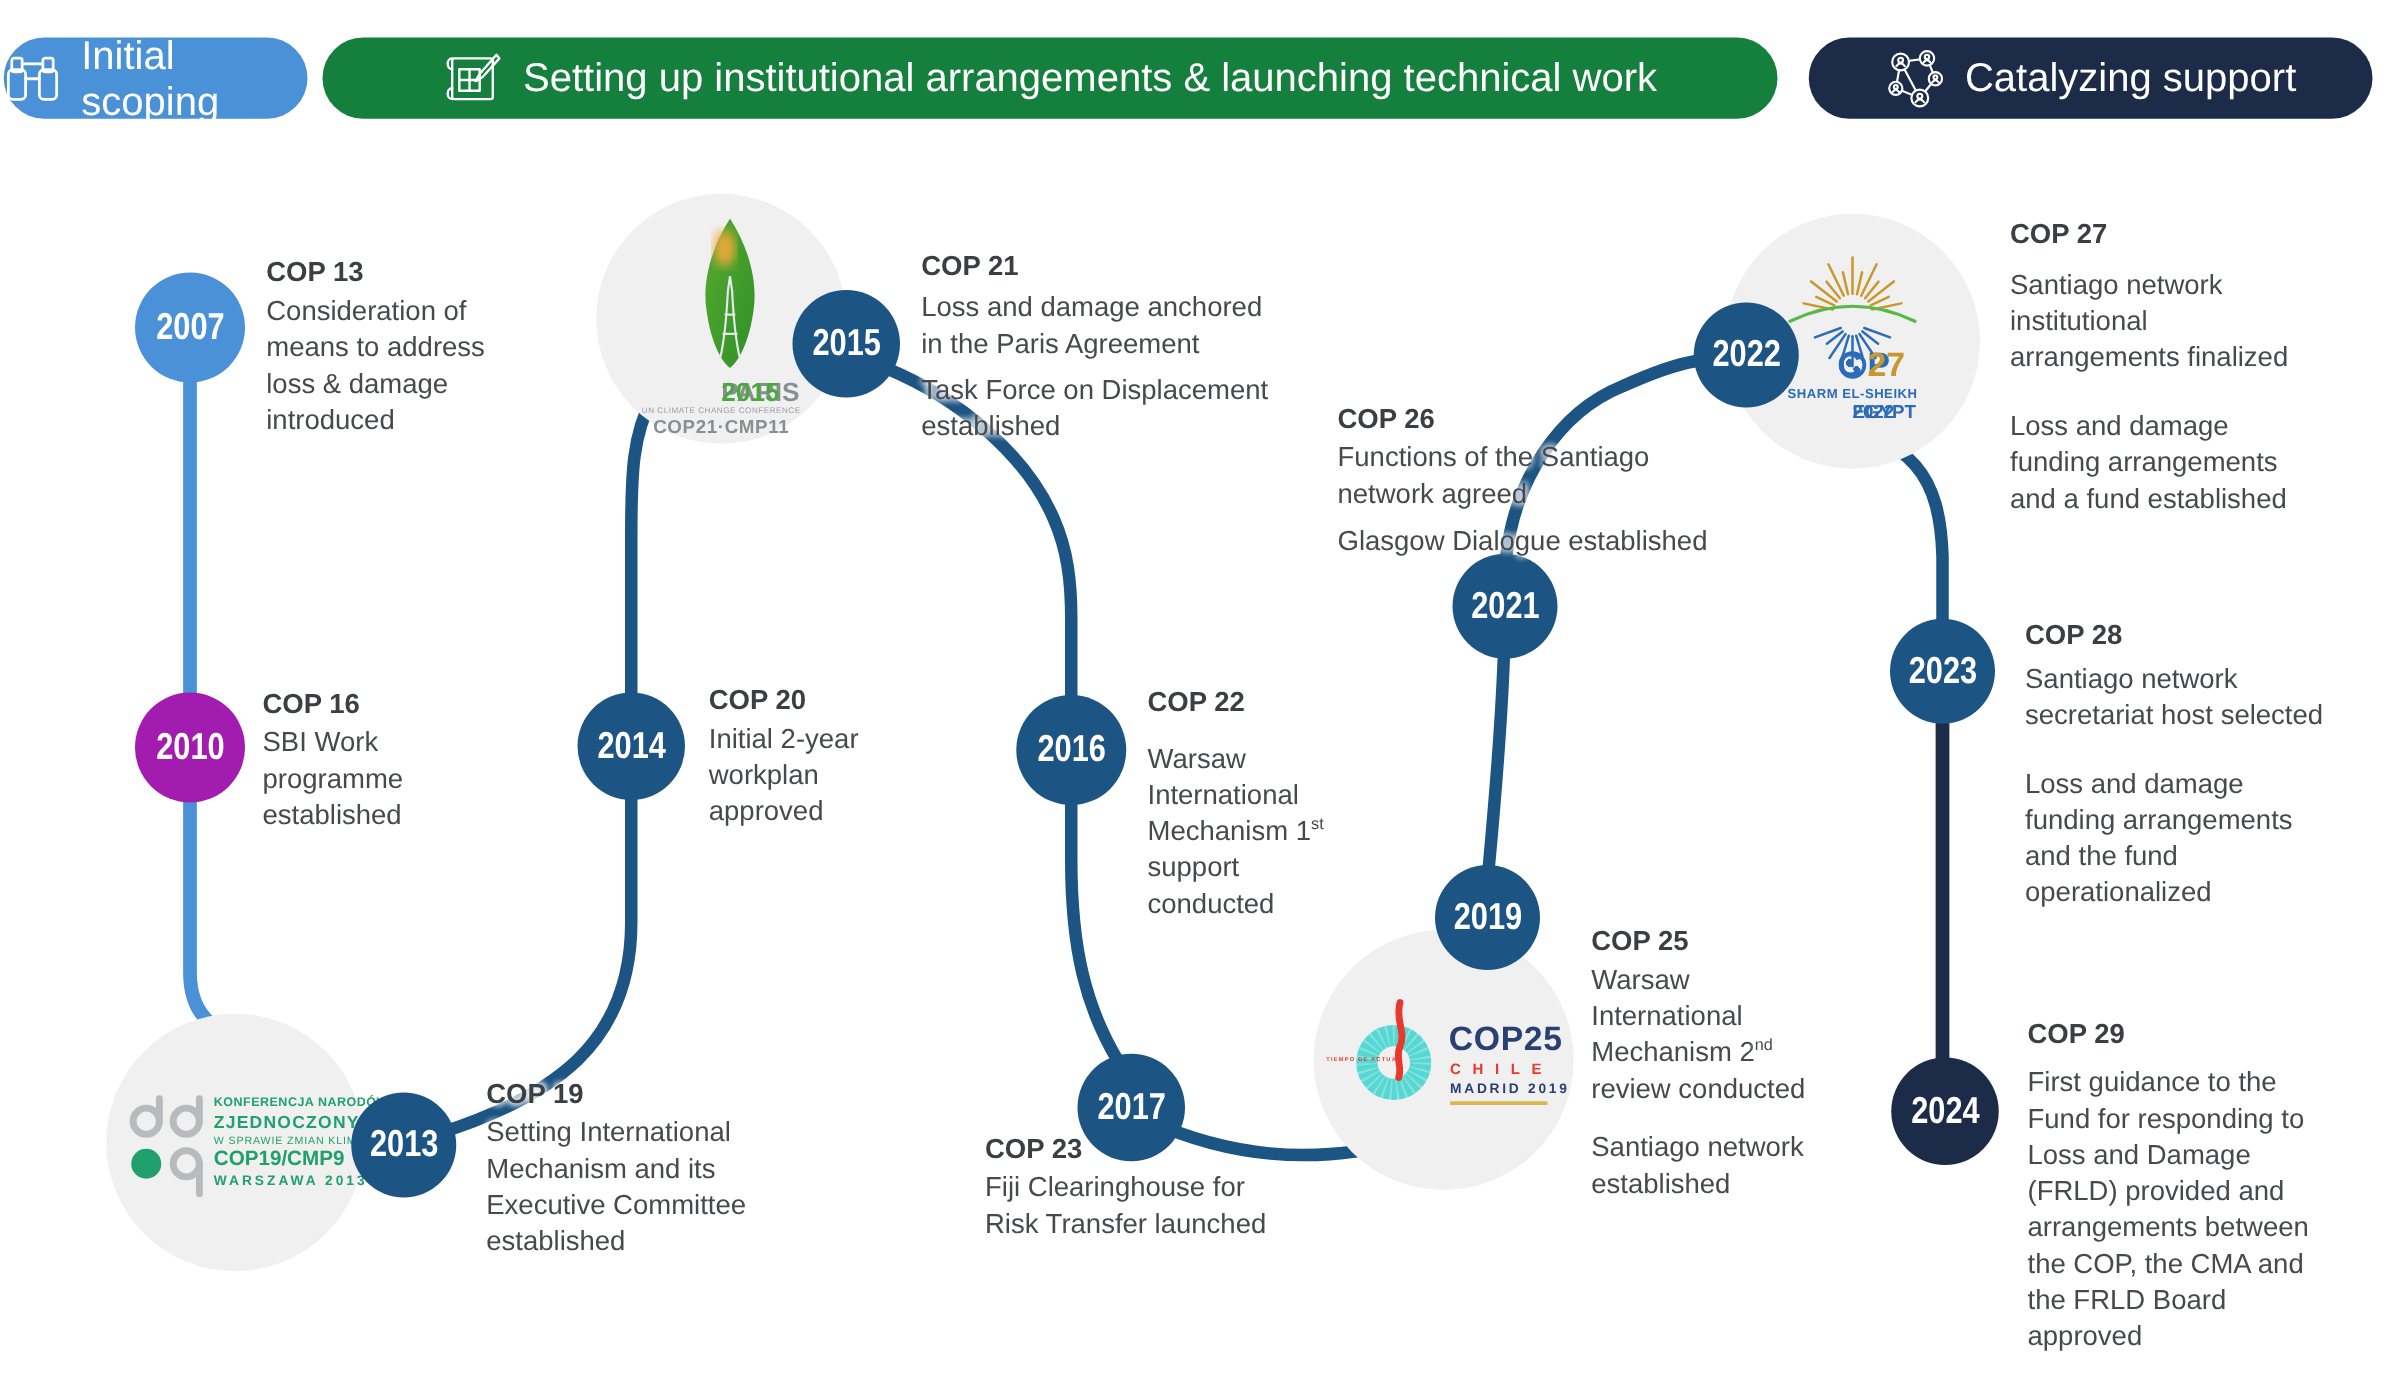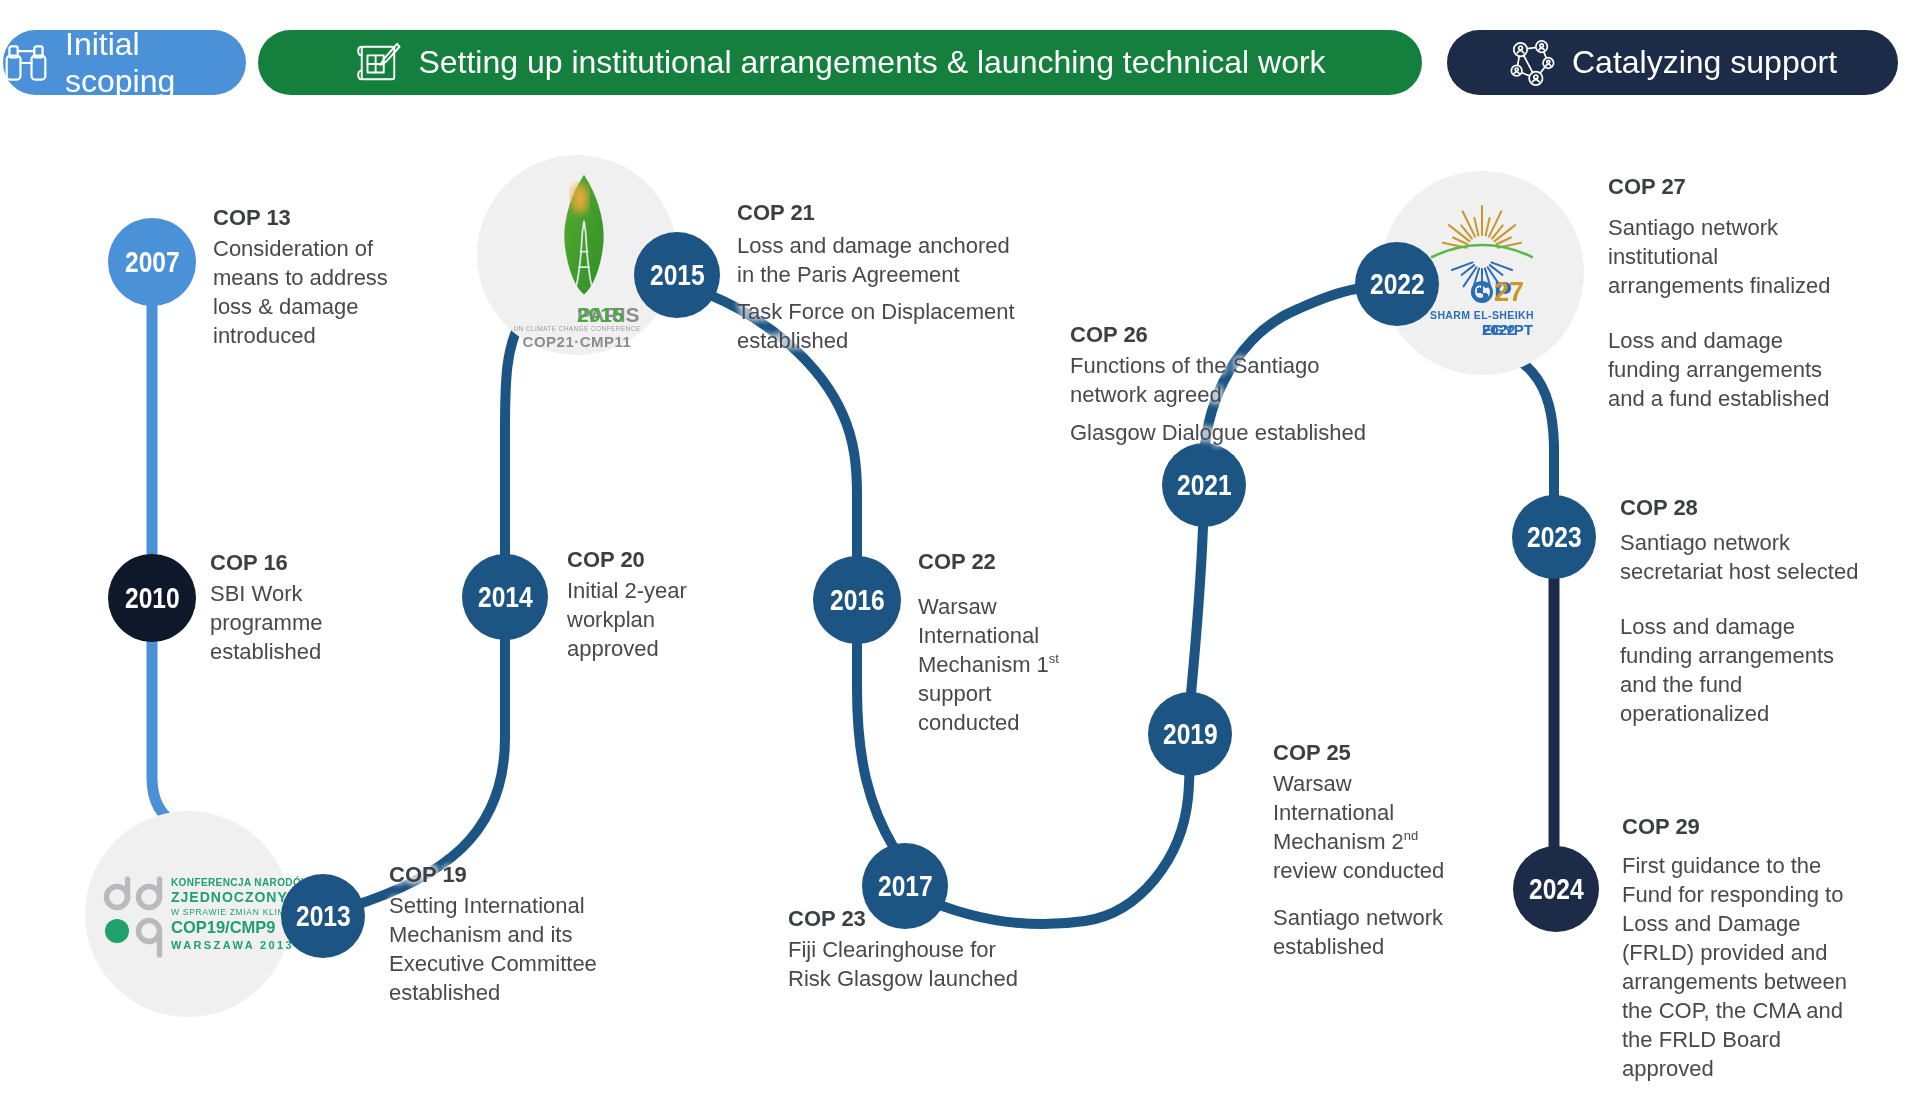--- a/index.html
+++ b/index.html
@@ -168,20 +168,32 @@
       </g>
     </svg>
     <div class="pl-name">
         <span>PARIS</span>
         <span class="g">2015</span>
       </div>
     <div class="pl-sub">UN CLIMATE CHANGE CONFERENCE</div>
     <div class="pl-cop">COP21·CMP11</div>
   </div>
 
+  <div class="logo-circle" style="left:1051px;top:744px;width:208px;height:208px;">
+    <svg style="left:0;top:0;" width="208" height="208" viewBox="0 0 208 208">
+      <circle cx="64" cy="106" r="21.5" fill="none" stroke="#55d7d3" stroke-width="17"></circle>
+      <circle cx="64" cy="106" r="21.5" fill="none" stroke="#ffffff" stroke-width="17" stroke-dasharray="1.5 3.5" opacity=".28"></circle>
+      <path d="M69 58 C65 72 74 82 69 93 C65 102 71 110 68 118" fill="none" stroke="#e8392e" stroke-width="5.5" stroke-linecap="round"></path>
+    </svg>
+    <div class="c25-tag">TIEMPO DE ACTUAR</div>
+    <div class="c25-name">COP25</div>
+    <div class="c25-chile">C H I L E</div>
+    <div class="c25-city">MADRID 2019</div>
+    <div class="c25-bar"></div>
+  </div>
 
   <div class="logo-circle" style="left:1380px;top:171px;width:204px;height:204px;">
     <svg style="left:0;top:0;" width="204" height="204" viewBox="0 0 204 204">
       <g transform="translate(102,80)" stroke="#c9982d" stroke-width="2" stroke-linecap="round">
         <line y1="-16" y2="-40" transform="rotate(-78)"></line>
           <line y1="-16" y2="-32" transform="rotate(-65)"></line>
         <line y1="-16" y2="-42" transform="rotate(-52)"></line>
           <line y1="-16" y2="-33" transform="rotate(-39)"></line>
         <line y1="-16" y2="-44" transform="rotate(-26)"></line>
           <line y1="-16" y2="-34" transform="rotate(-13)"></line>
@@ -220,21 +232,21 @@
       </div>
       <div class="ev-text" style="left: 213px; top: 203px;">
         <div class="cop-heading" style="margin-bottom: 2px;">COP 13</div>
         <div class="para">
           <div class="line">Consideration of</div>
           <div class="line">means to address</div>
           <div class="line">loss &amp; damage</div>
           <div class="line">introduced</div>
         </div>
       </div>
-      <div class="year-circle" style="left: 108px; top: 554px; width: 88px; height: 88px; background: #0f172a;">
+      <div class="year-circle" style="left: 108px; top: 554px; width: 88px; height: 88px; background: #a21caf;">
         <span>2010</span>
       </div>
       <div class="ev-text" style="left: 210px; top: 548px;">
         <div class="cop-heading" style="margin-bottom: 2px;">COP 16</div>
         <div class="para">
           <div class="line">SBI Work</div>
           <div class="line">programme</div>
           <div class="line">established</div>
         </div>
       </div>
@@ -288,21 +300,21 @@
           <div class="line">conducted</div>
         </div>
       </div>
       <div class="year-circle" style="left: 862px; top: 843px; width: 86px; height: 86px; background: rgb(28, 84, 132);">
         <span>2017</span>
       </div>
       <div class="ev-text" style="left: 788px; top: 904px;">
         <div class="cop-heading" style="margin-bottom: 2px;">COP 23</div>
         <div class="para">
           <div class="line">Fiji Clearinghouse for</div>
-          <div class="line">Risk Glasgow launched</div>
+          <div class="line">Risk Transfer launched</div>
         </div>
       </div>
       <div class="year-circle" style="left: 1148px; top: 692px; width: 84px; height: 84px; background: rgb(28, 84, 132);">
         <span>2019</span>
       </div>
       <div class="ev-text" style="left: 1273px; top: 738px;">
         <div class="cop-heading" style="margin-bottom: 2px;">COP 25</div>
         <div class="para">
           <div class="line">Warsaw</div>
           <div class="line">International</div>

